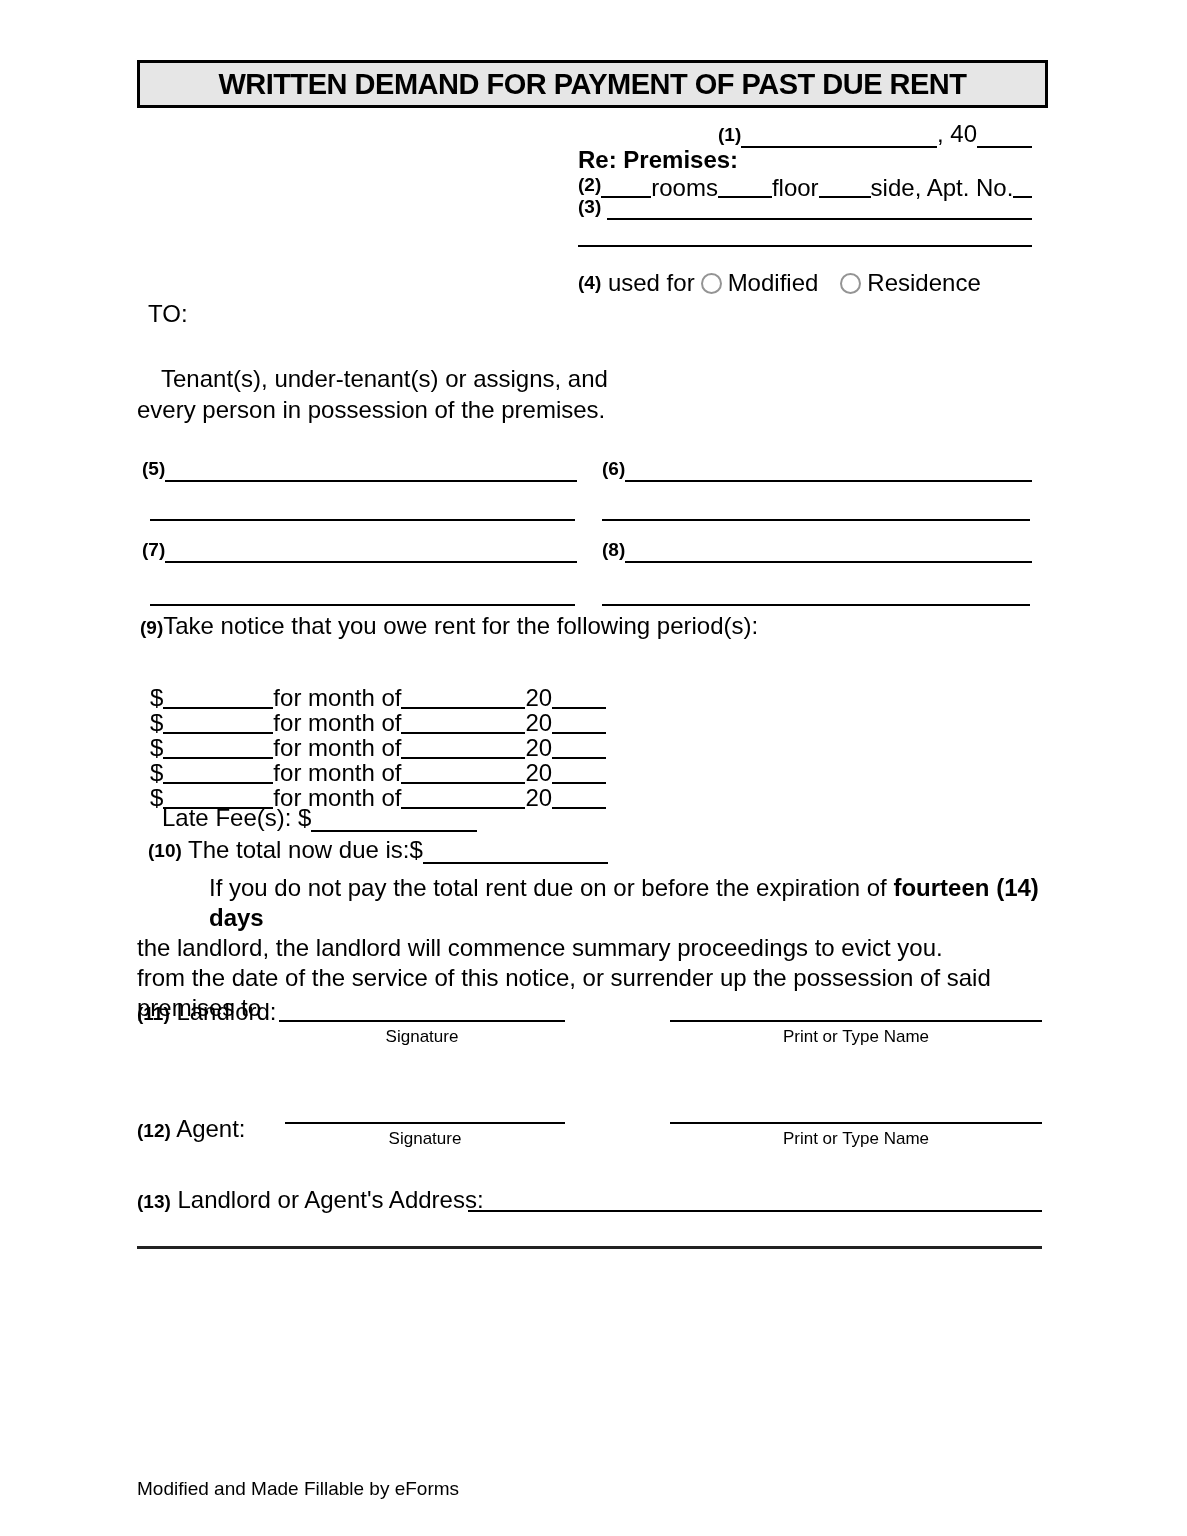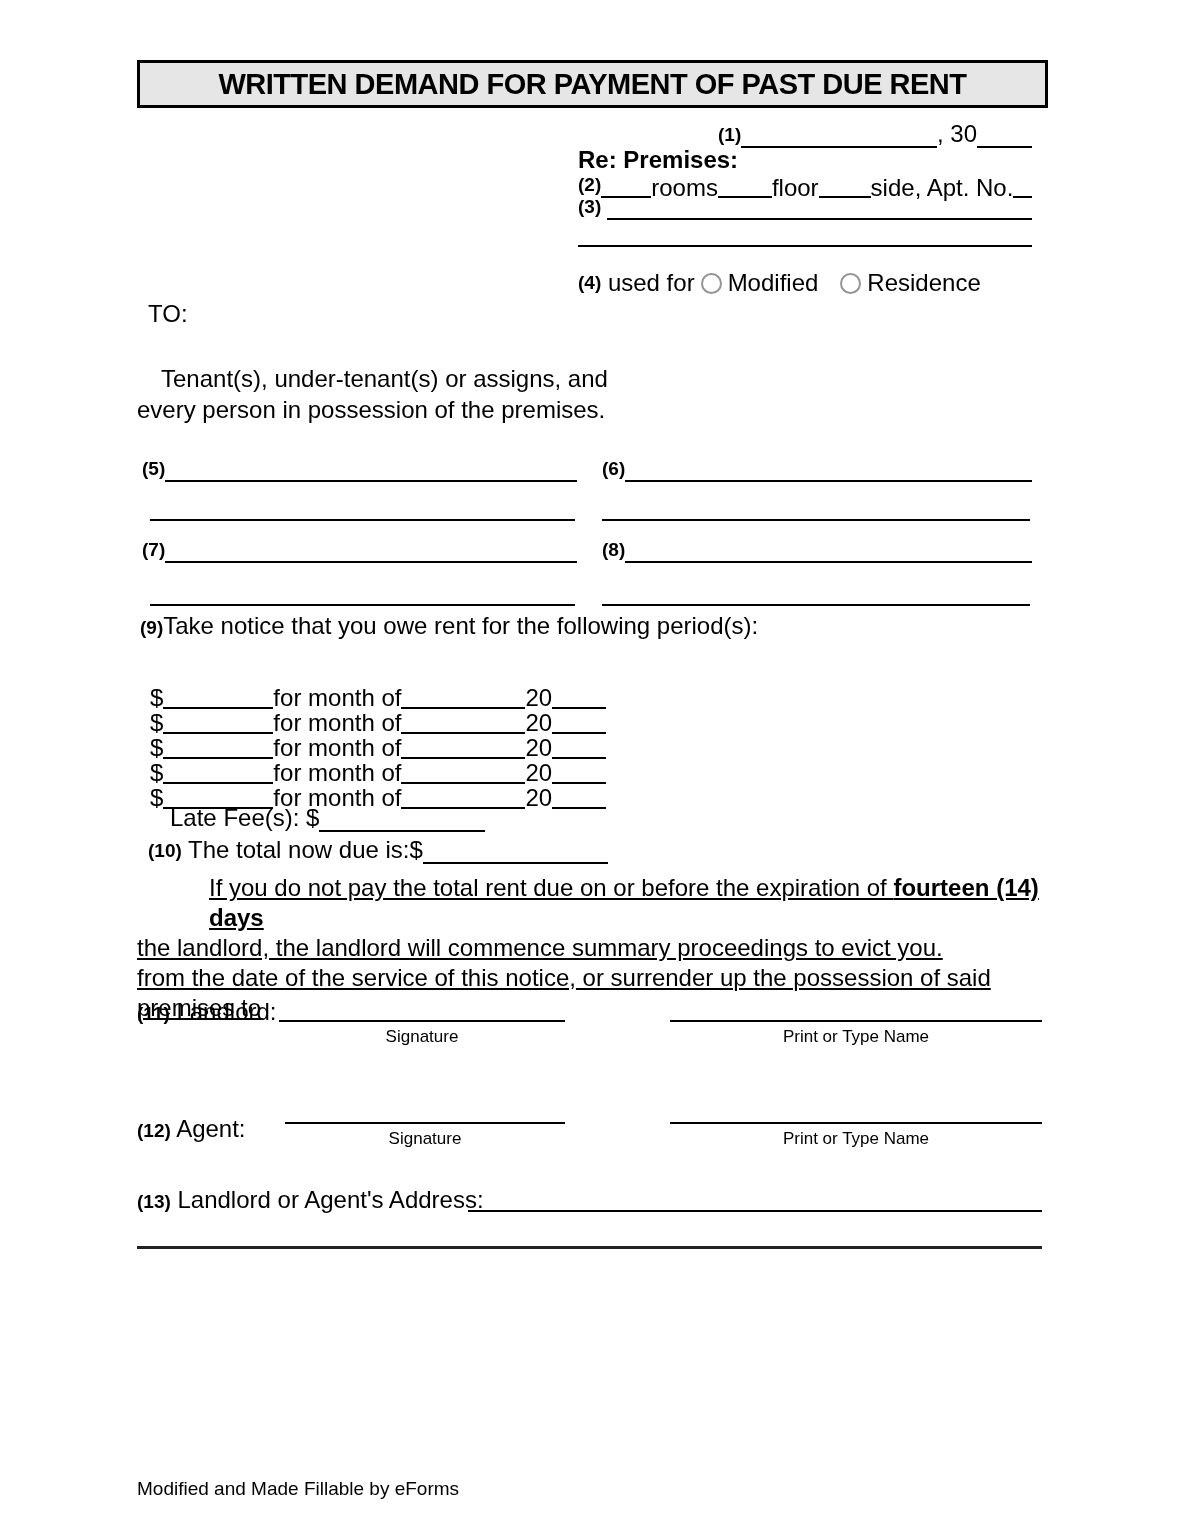--- a/index.html
+++ b/index.html
@@ -43,21 +43,21 @@
 
 <div class="page">
 
   <div class="title-box">
     <span>WRITTEN DEMAND FOR PAYMENT OF PAST DUE RENT</span>
   </div>
 
   <div class="row" style="left:578px;top:122px;width:454px;height:26px;padding-left:140px;box-sizing:border-box;">
     <span class="num">(1)</span>
     <span class="fill"></span>
-    <span class="t" style="align-self:flex-end">, 30</span>
+    <span class="t" style="align-self:flex-end">, 40</span>
     <span class="blank" style="width:55px"></span>
   </div>
 
   <div class="abs" style="left:578px;top:148px;line-height:24px;font-weight:bold;">Re: Premises:</div>
 
   <div class="row" style="left:578px;top:174px;width:454px;height:24px;">
     <span class="num">(2)</span>
     <span class="blank" style="width:50px"></span>
     <span class="t">rooms</span>
     <span class="blank" style="width:54px"></span>
@@ -148,32 +148,32 @@
     <div class="money-row">
       <span class="t">$</span>
       <span class="blank" style="width:110px"></span>
       <span class="t">for month of</span>
       <span class="blank" style="width:124px"></span>
       <span class="t">20</span>
       <span class="blank" style="width:54px"></span>
     </div>
   </div>
 
-  <div class="row" style="left:170px;top:806px;height:26px;width:315px;">
+  <div class="row" style="left:162px;top:806px;height:26px;width:315px;">
     <span class="t" style="align-self:flex-end">Late Fee(s): $</span>
     <span class="fill"></span>
   </div>
 
   <div class="row" style="left:148px;top:838px;height:26px;width:460px;">
     <span class="num">(10)</span>
     <span class="t" style="align-self:flex-end"> The total now due is:$</span>
     <span class="fill"></span>
   </div>
 
-  <div class="warn" style="top:873px;text-decoration:underline;">
+  <div class="warn" style="top:873px;">
     <div style="padding-left:72px;"><span>If you do not pay the total rent due on or before the expiration of </span><b>fourteen (14) days</b></div>
     <div>the landlord, the landlord will commence summary proceedings to evict you.</div>
     <div>from the date of the service of this notice, or surrender up the possession of said premises to</div>
   </div>
 
   <div class="abs" style="left:137px;top:998px;white-space:nowrap;">
     <span class="num-inline">(11)</span><span> Landlord:</span>
   </div>
   <div class="hline" style="left:279px;top:1020px;width:286px;"></div>
   <div class="hline" style="left:670px;top:1020px;width:372px;"></div>

